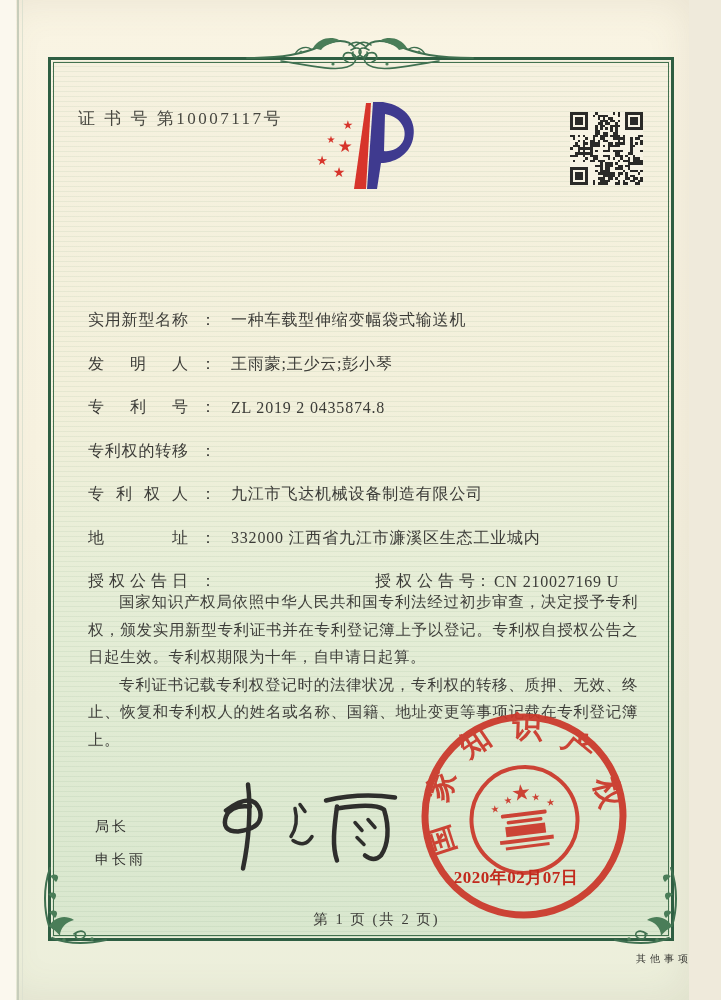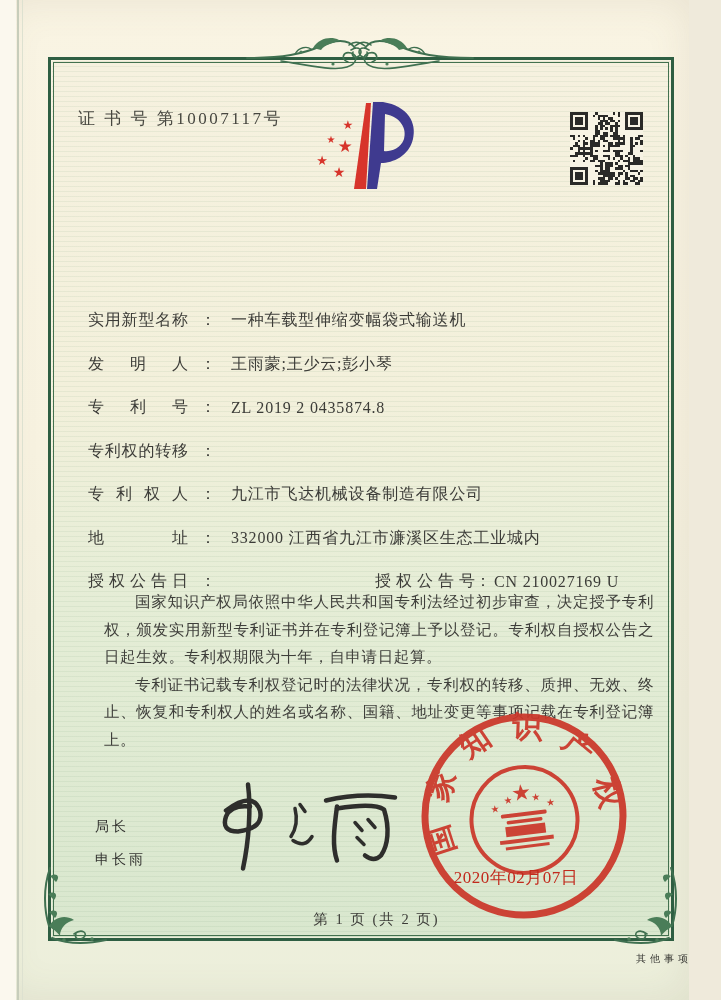--- a/index.html
+++ b/index.html
@@ -49,34 +49,34 @@
 
   .fields{position:absolute;left:88px;top:299px;width:550px;color:#3c3c38;}
   .field-row{position:relative;height:43.5px;display:flex;align-items:center;font-size:16px;gap:12px;}
   .f-label{display:inline-block;width:100px;text-align:justify;text-align-last:justify;color:#3c3c38;}
   .f-colon{display:inline-block;}
   .f-value{margin-left:3px;letter-spacing:0.8px;white-space:nowrap;text-align:right;}
   .pair2{position:absolute;left:287px;top:0;height:43.5px;display:flex;align-items:center;}
 
   .paras{
     position:absolute;left:88px;top:588px;width:550px;color:#3f3f3b;
-    font-size:15.5px;line-height:27.5px;letter-spacing:0.6px;text-align:justify;margin-left:16px;
+    font-size:15.5px;line-height:27.5px;letter-spacing:0.6px;text-align:justify;
   }
   .paras p{margin:0;text-indent:2em;}
 
   .officer{
     position:absolute;left:95px;top:810px;font-family:"Liberation Sans","DejaVu Sans",sans-serif;
     font-size:14px;line-height:33px;color:#333330;letter-spacing:3px;
   }
   .sig{position:absolute;left:198px;top:776px;width:218px;height:100px;}
 
   .seal{position:absolute;left:416px;top:708px;width:216px;height:216px;transform:rotate(-7deg);opacity:0.93;}
   .seal-date{
     position:absolute;left:441px;top:866px;width:150px;text-align:center;
-    font-size:17px;font-weight:400;color:#c22a1d;letter-spacing:0.5px;
+    font-size:17px;font-weight:700;color:#c22a1d;letter-spacing:0.5px;
   }
 
   .page-num{
     position:absolute;left:16px;top:910px;width:721px;text-align:center;
     font-size:14.5px;color:#3c3c38;letter-spacing:2px;
   }
   .back-note{
     position:absolute;left:0;top:952px;width:721px;text-align:right;
     font-size:10px;color:#3a3a36;letter-spacing:4px;padding-left:27px;
   }

